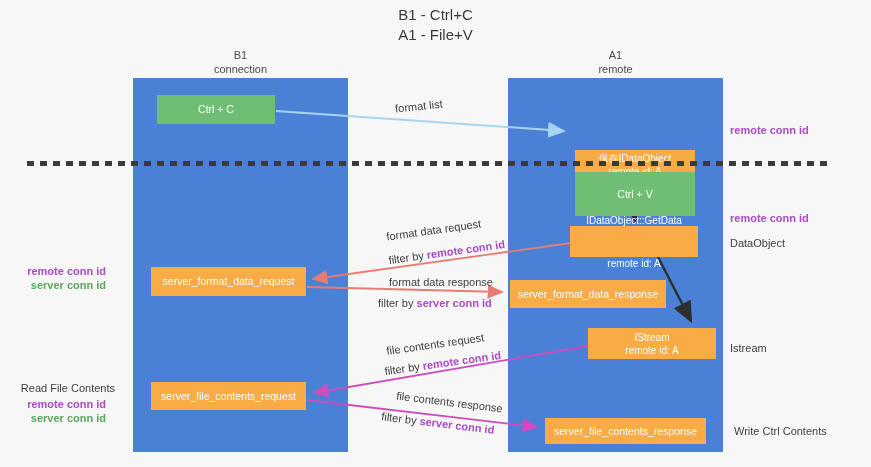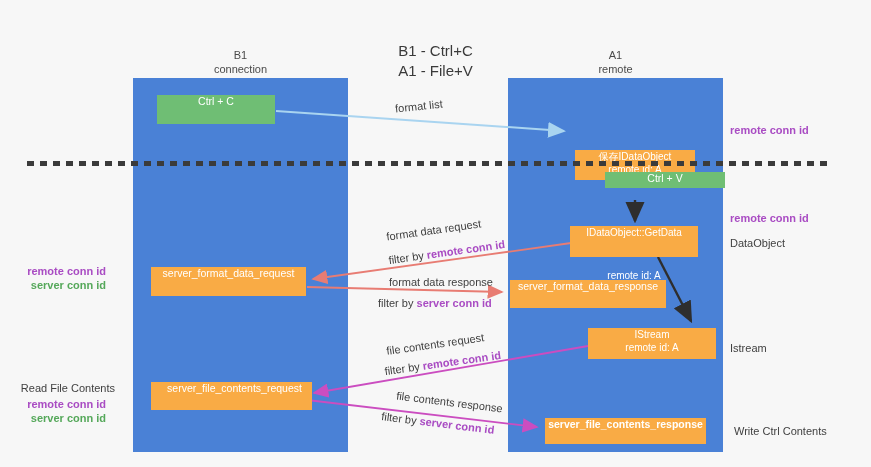--- a/index.html
+++ b/index.html
@@ -2,32 +2,32 @@
 <html style="--background: #f7f7f7; --lane-blue: #4a81d6; --box-green: #6fbe74; --box-orange: #f9ab45; --purple: #a94cc3; --green-label: #55a85a; --arrow-salmon: #e87c73; --arrow-magenta: #cb4dc0; --arrow-lightblue: #a9d4f0; --arrow-black: #2e2e2e; --dash: #3b3b3b;"><head>
 <meta charset="utf-8">
 <style>
   html,body{margin:0;padding:0;background:#f7f7f7;}
   #canvas{
     position:relative;width:871px;height:467px;overflow:hidden;
     background:var(--background,#f7f7f7);
     font-family:"Liberation Sans","DejaVu Sans",sans-serif;
   }
   #title{position:absolute;top:5px;left:0;width:871px;text-align:center;
-    font-size:15px;line-height:20px;color:#3a3a3a;z-index:2;margin-top:36px;}
+    font-size:15px;line-height:20px;color:#3a3a3a;z-index:2;}
   .lane-header{position:absolute;top:48px;width:215px;text-align:center;
     font-size:11px;line-height:14px;color:#4a4a4a;z-index:2;}
   .lane{position:absolute;top:78px;width:215px;height:374px;
     background:var(--lane-blue,#4a81d6);z-index:1;}
   #lane-left,#hdr-left{left:133px;text-align:center;}
   #lane-right,#hdr-right{left:508px;}
   #dash{position:absolute;left:27px;top:161px;width:806px;height:5px;z-index:4;
     background:repeating-linear-gradient(90deg,var(--dash,#3b3b3b) 0 7px,transparent 7px 13px);}
   svg.connectors{position:absolute;left:0;top:0;z-index:2;pointer-events:none;}
   .box{position:absolute;z-index:3;display:flex;flex-direction:column;
-    align-items:center;color:#fff;text-align:center;
+    align-items:center;justify-content:center;color:#fff;text-align:center;
     font-size:10.5px;line-height:13px;}
   .box.green{background:var(--box-green,#6fbe74);}
   .box.orange{background:var(--box-orange,#f9ab45);}
   .lbl{position:absolute;z-index:3;font-size:11px;color:#3f3f3f;white-space:nowrap;}
   .rot-n8{transform:rotate(-8deg);}
   .rot-n6{transform:rotate(-6deg);}
   .rot-p7{transform:rotate(7deg);}
   .conn{font-weight:700;}
   .purple{color:var(--purple,#a94cc3);}
   .greenlbl{color:var(--green-label,#55a85a);}
@@ -84,21 +84,21 @@
 
   <div class="box green" style="left:157px;top:95px;width:118px;height:29px;">
     <div>Ctrl + C</div>
   </div>
 
   <div class="box orange" style="left:575px;top:118px;width:120px;height:30px;font-size:10px;margin-top:32px;">
     <div>保存IDataObject</div>
     <div>remote id: A</div>
   </div>
 
-  <div class="box green" style="left:575px;top:172px;width:120px;height:16px;margin-left:30px;">
+  <div class="box green" style="left:575px;top:172px;width:120px;height:44px;">
     <div>Ctrl + V</div>
   </div>
 
   <div class="box orange" style="left:570px;top:226px;width:128px;height:31px;font-size:10px;gap:30px;">
     <div>IDataObject::GetData</div>
     <div>remote id: A</div>
   </div>
 
   <div class="box orange" style="left:588px;top:328px;width:128px;height:31px;font-size:10px;">
     <div>IStream</div>
@@ -106,25 +106,25 @@
   </div>
 
   <div class="box orange" style="left:151px;top:267px;width:155px;height:29px;">
     <div>server_format_data_request</div>
   </div>
 
   <div class="box orange" style="left:510px;top:280px;width:156px;height:28px;">
     <div>server_format_data_response</div>
   </div>
 
-  <div class="box orange" style="left:151px;top:382px;width:155px;height:28px;padding-left:6px;">
+  <div class="box orange" style="left:151px;top:382px;width:155px;height:28px;">
     <div>server_file_contents_request</div>
   </div>
 
-  <div class="box orange" style="left:545px;top:418px;width:161px;height:26px;font-weight:bold;">
+  <div class="box orange" style="left:545px;top:418px;width:161px;height:26px;">
     <div>server_file_contents_response</div>
   </div>
 
   <div class="lbl rot-n6" style="left:395px;top:100px;">format list</div>
 
   <div class="lbl rot-n8" style="left:386px;top:224px;">format data request</div>
   <div class="lbl rot-n8" style="left:388px;top:246px;">
     <span>filter by </span><span class="conn purple">remote conn id</span>
   </div>
 

